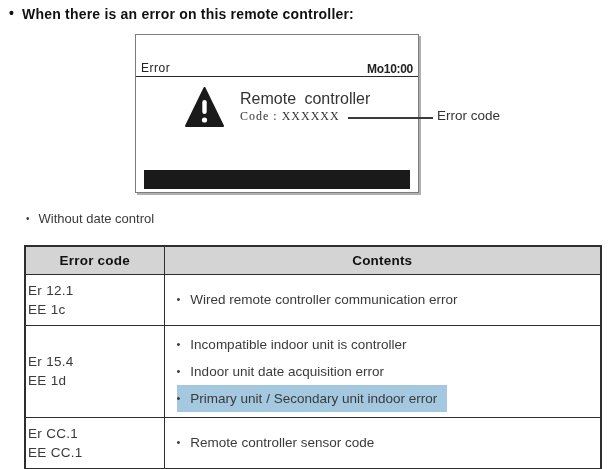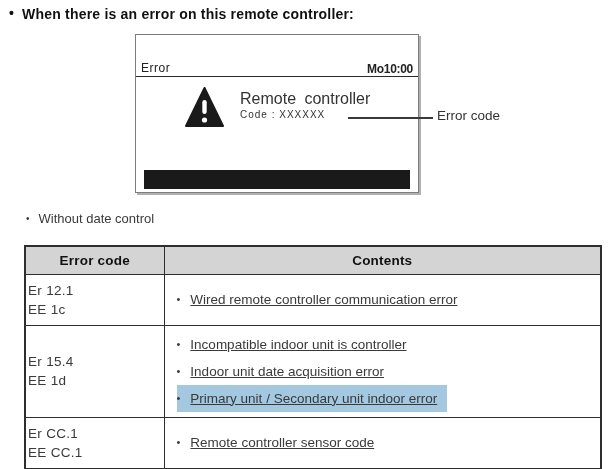--- a/index.html
+++ b/index.html
@@ -27,21 +27,21 @@
     border:1px solid #7d7d7d;box-shadow:2px 2px 0 #b0b0b0;
   }
   .screen-header{
     position:relative;height:18px;border-bottom:1.5px solid #2a2a2a;
     font-size:12px;color:#222;margin-top:24px;
   }
   .screen-title{position:absolute;left:5px;top:2px;letter-spacing:0.5px;}
   .screen-time{position:absolute;right:5px;top:3px;font-size:12px;font-weight:bold;letter-spacing:-0.3px;}
   .warn-icon{position:absolute;left:49px;top:52px;width:39px;height:41px;}
   .screen-line1{position:absolute;left:104px;top:55px;font-size:16px;color:#333;word-spacing:4px;white-space:nowrap;}
-  .screen-line2{position:absolute;left:104px;top:74px;font-size:10px;color:#333;letter-spacing:1px;white-space:nowrap;}
+  .screen-line2{position:absolute;left:104px;top:74px;font-size:12px;color:#333;letter-spacing:1px;white-space:nowrap;font-family:Liberation Serif, serif;}
   .screen-bar{position:absolute;left:8px;top:135px;width:266px;height:19px;background:var(--bar);}
   
   .callout-line{position:absolute;left:348px;top:117px;width:85px;height:2px;background:#3a3a3a;z-index:5;}
   .callout-label{position:absolute;left:437px;top:108px;font-size:13.5px;color:#333;white-space:nowrap;}
   
   .sub-bullet{position:absolute;left:26px;top:211px;font-size:13px;color:#3a3a3a;white-space:nowrap;}
   .sub-bullet .dot{font-size:10px;margin-right:9px;vertical-align:1px;}
   
   .error-table{
     position:absolute;left:24px;top:245px;width:578px;border-collapse:collapse;
@@ -49,21 +49,21 @@
   }
   .error-table th,.error-table td{border:1px solid var(--border-dark);}
   .error-table{border:2px solid var(--border-dark);}
   .error-table th{
     background:var(--header-bg);font-weight:bold;color:#111;height:28px;
     text-align:center;font-size:13.5px;letter-spacing:0.2px;
   }
   .col-code{width:139px;}
   .code-cell{text-align:left;vertical-align:middle;padding:6px 2px;}
   .code-cell div{line-height:19px;letter-spacing:0.3px;}
-  .contents-cell{vertical-align:middle;padding:5px 6px 5px 12px;text-decoration:underline;}
+  .contents-cell{vertical-align:middle;padding:5px 6px 5px 12px;}
   .bullet-item{line-height:26px;width:fit-content;padding-right:10px;white-space:nowrap;}
   .bullet-item .bullet{display:inline-block;margin-right:10px;font-size:11px;vertical-align:1px;}
   .bullet-item.highlighted{background:var(--highlight);}
 </style>
 </head>
 <body>
 
 <div class="heading">
   <span class="dot">•</span><span>When there is an error on this remote controller:</span>
 </div>

